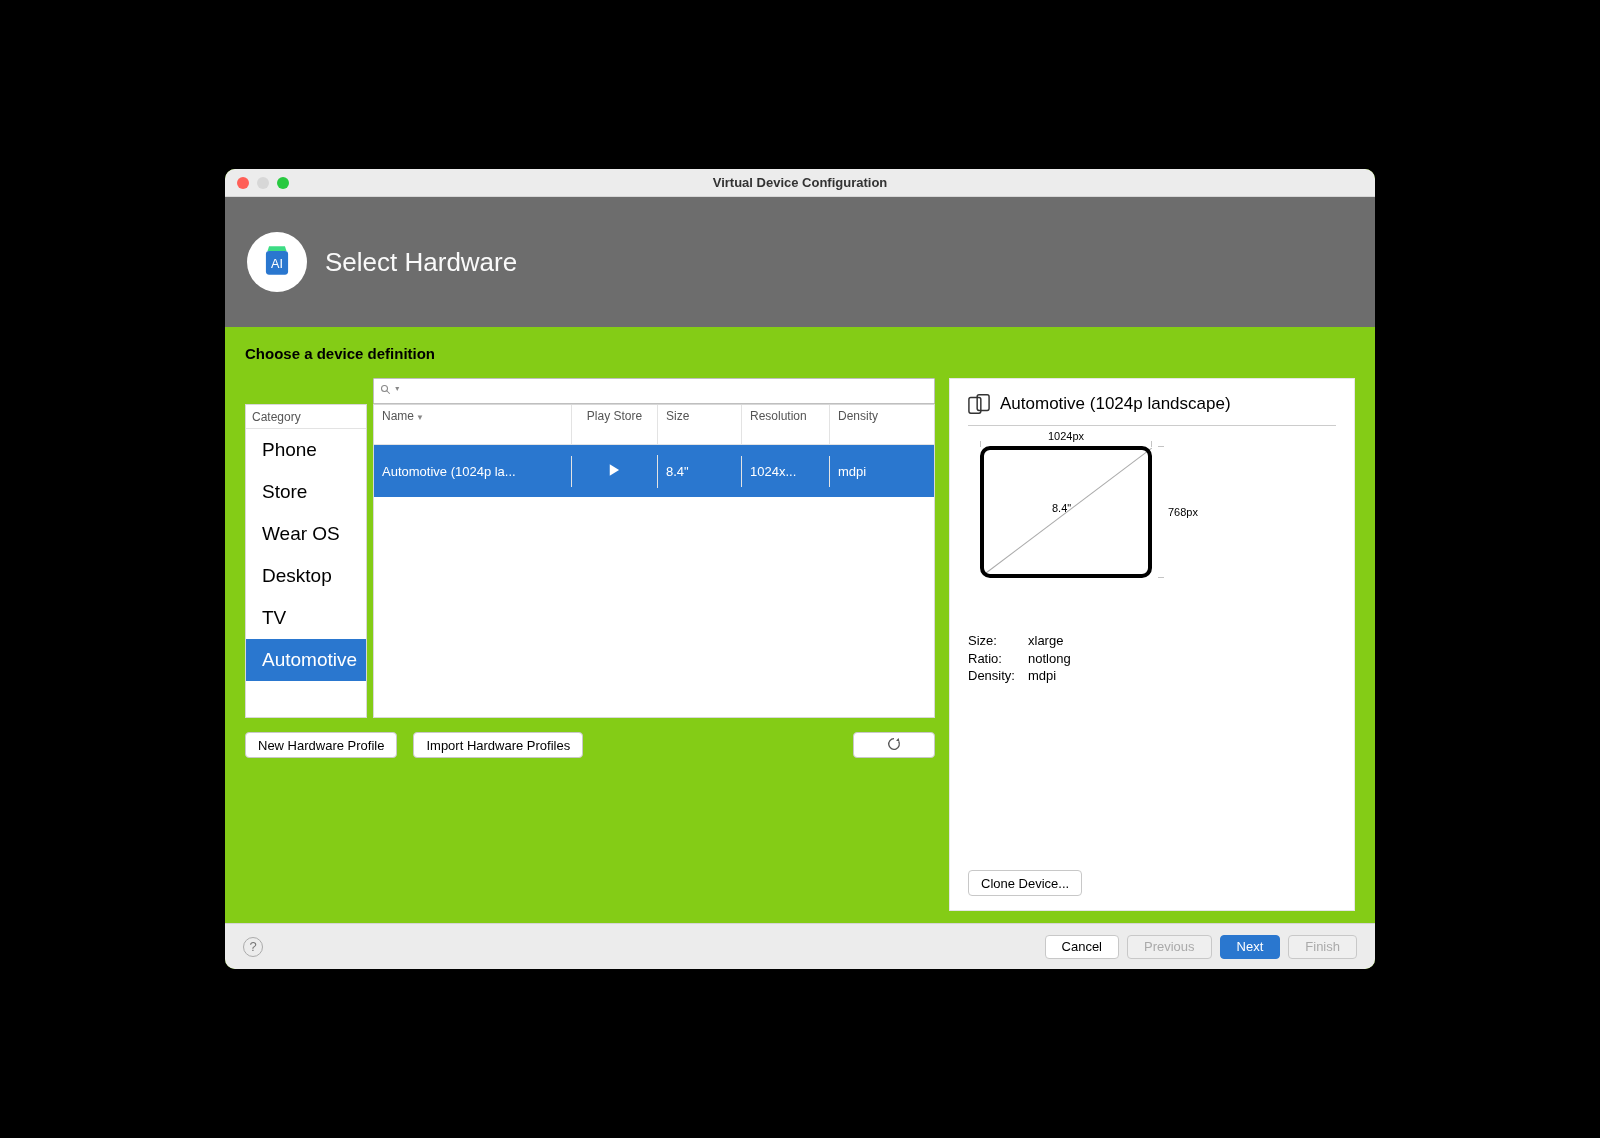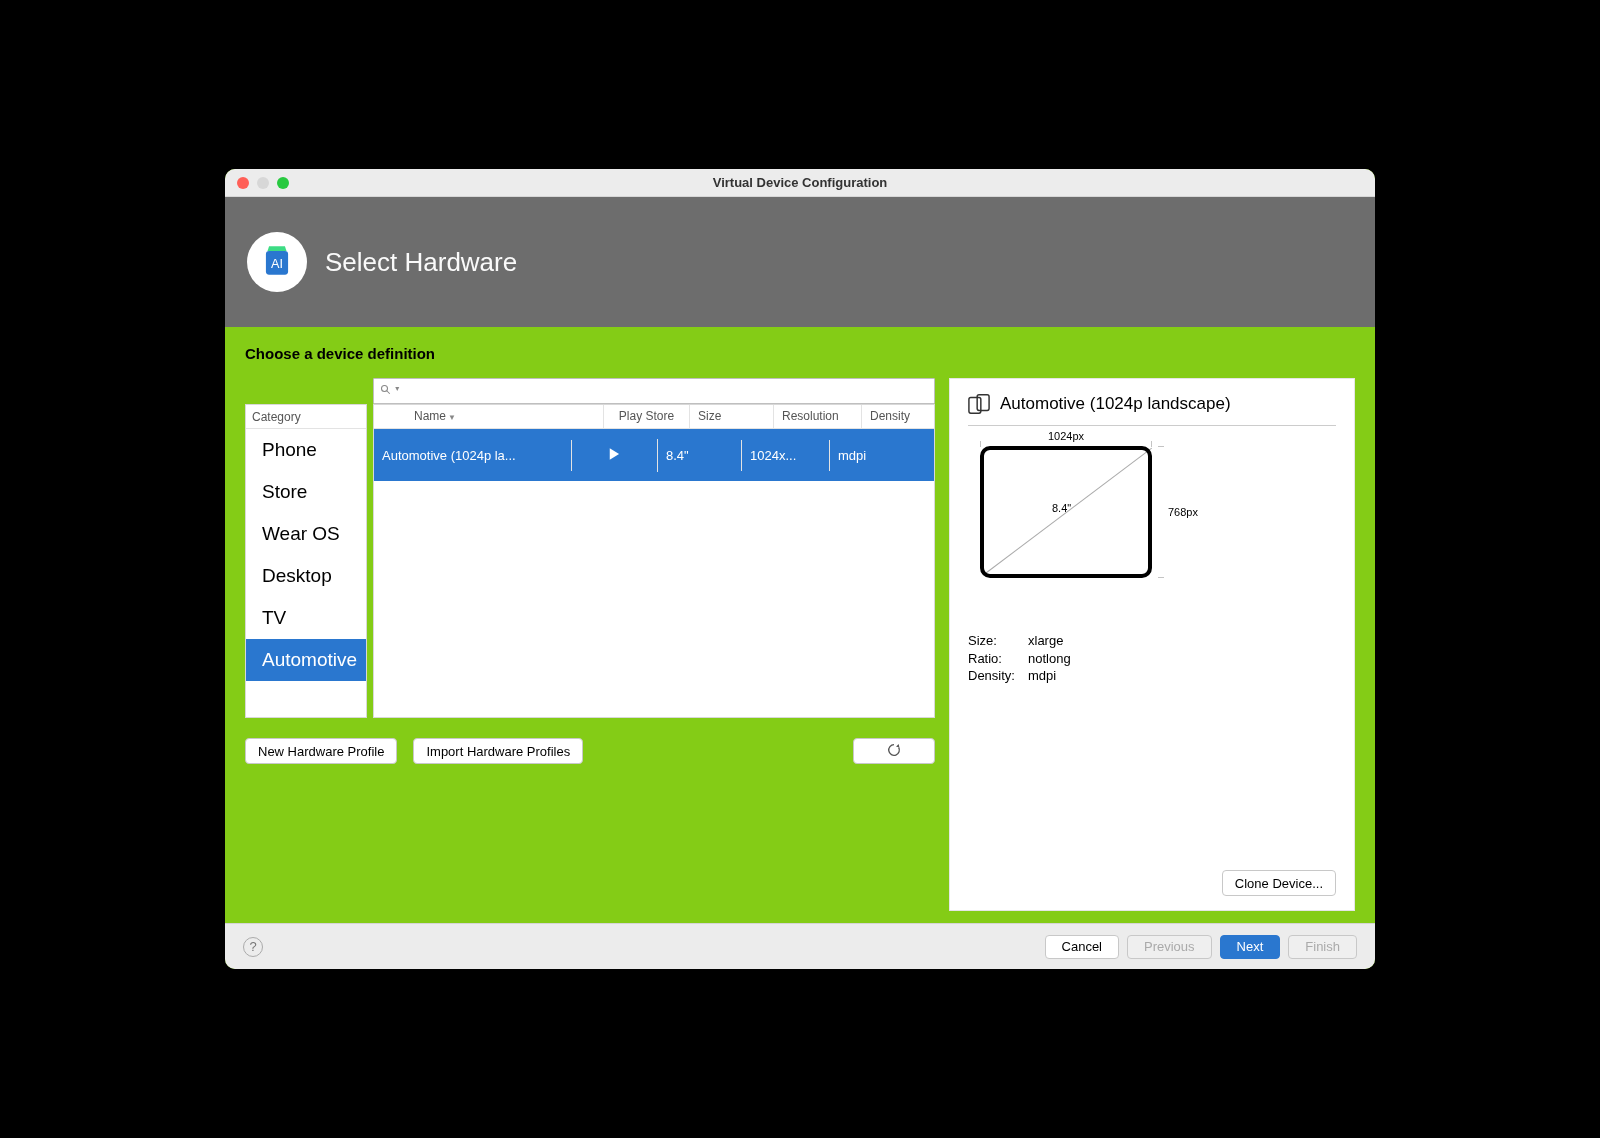--- a/index.html
+++ b/index.html
@@ -127,25 +127,24 @@
   }
   .device-table {
     border: 1px solid #d8d8d8;
     background: #fff;
     flex: 1;
     display: flex;
     flex-direction: column;
   }
   .thead {
     display: flex;
-    height: 24px;
+    height: 40px;
     border-bottom: 1px solid #e3e3e3;
     font-size: 12px;
     color: #555;
-    padding-left: 32px;
   }
   .thead div, .trow div {
     padding: 4px 8px;
     border-right: 1px solid #e3e3e3;
     overflow: hidden;
     white-space: nowrap;
     text-overflow: ellipsis;
   }
   .col-name { width: 198px; }
   .col-play { width: 86px; text-align: center; }
@@ -160,21 +159,21 @@
     font-size: 13px;
   }
   .trow div { padding: 8px; }
   .trow.selected {
     background: #2a77cf;
     color: #fff;
   }
   .sort-arrow { font-size: 8px; margin-left: 2px; opacity: .7; }
   .play-icon { display:inline-block; font-size:14px; }
   .action-row {
-    margin-top: 20px;
+    margin-top: 14px;
     display: flex;
     gap: 16px;
     align-items: center;
   }
   .btn {
     height: 26px;
     padding: 0 12px;
     background: #fff;
     border: 1px solid #c8c8c8;
     border-radius: 4px;
@@ -243,21 +242,20 @@
   }
   .spec-lines {
     margin-top: 6px;
     font-size: 13px;
     line-height: 1.35;
   }
   .spec-lines div span:first-child { display:inline-block; width: 60px; }
   .clone-row {
     margin-top: auto;
     display: flex;
-    justify-content: flex-end;
   }
   
   .footer {
     height: 46px;
     border-top: 1px solid #d5d5d5;
     background: #ececec;
     display: flex;
     align-items: center;
     padding: 0 18px;
     gap: 8px;

